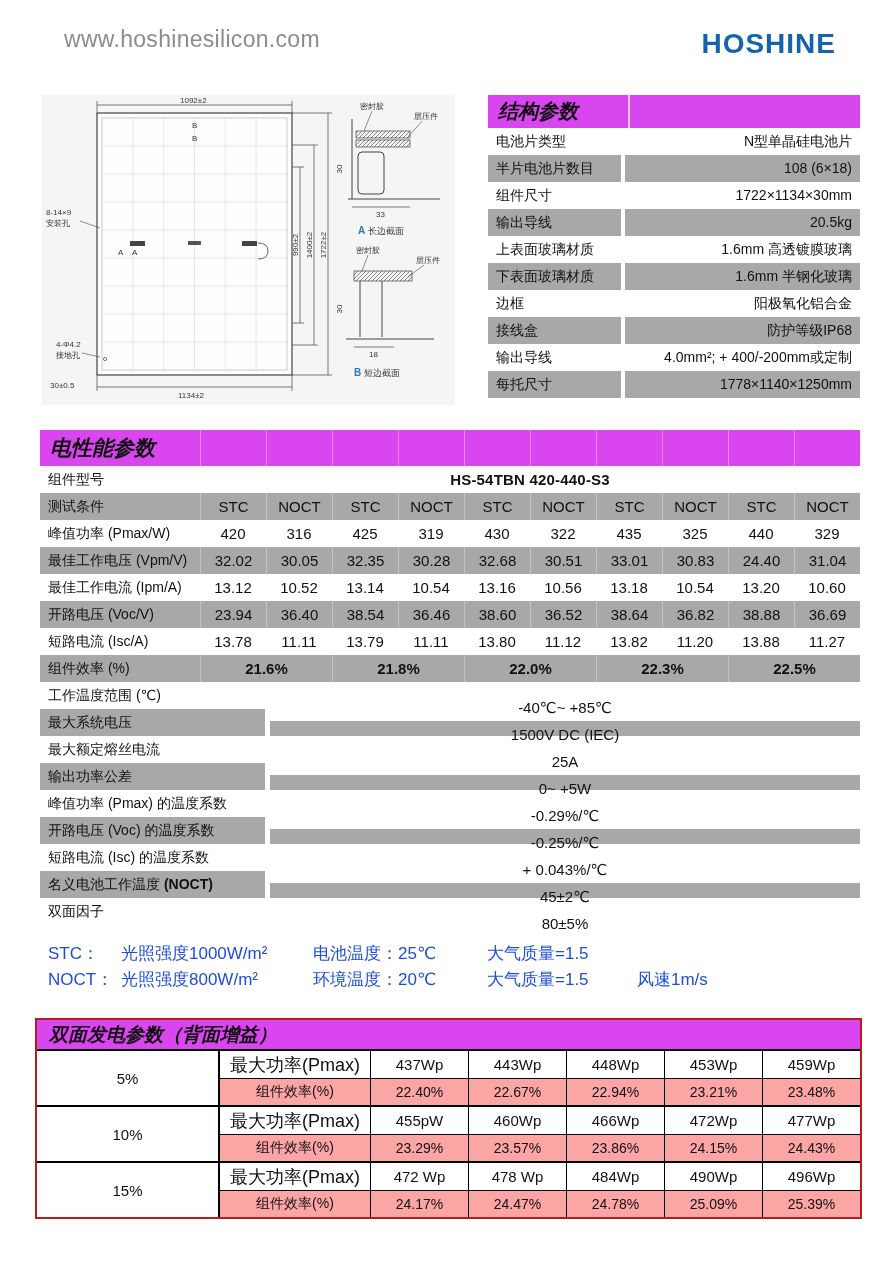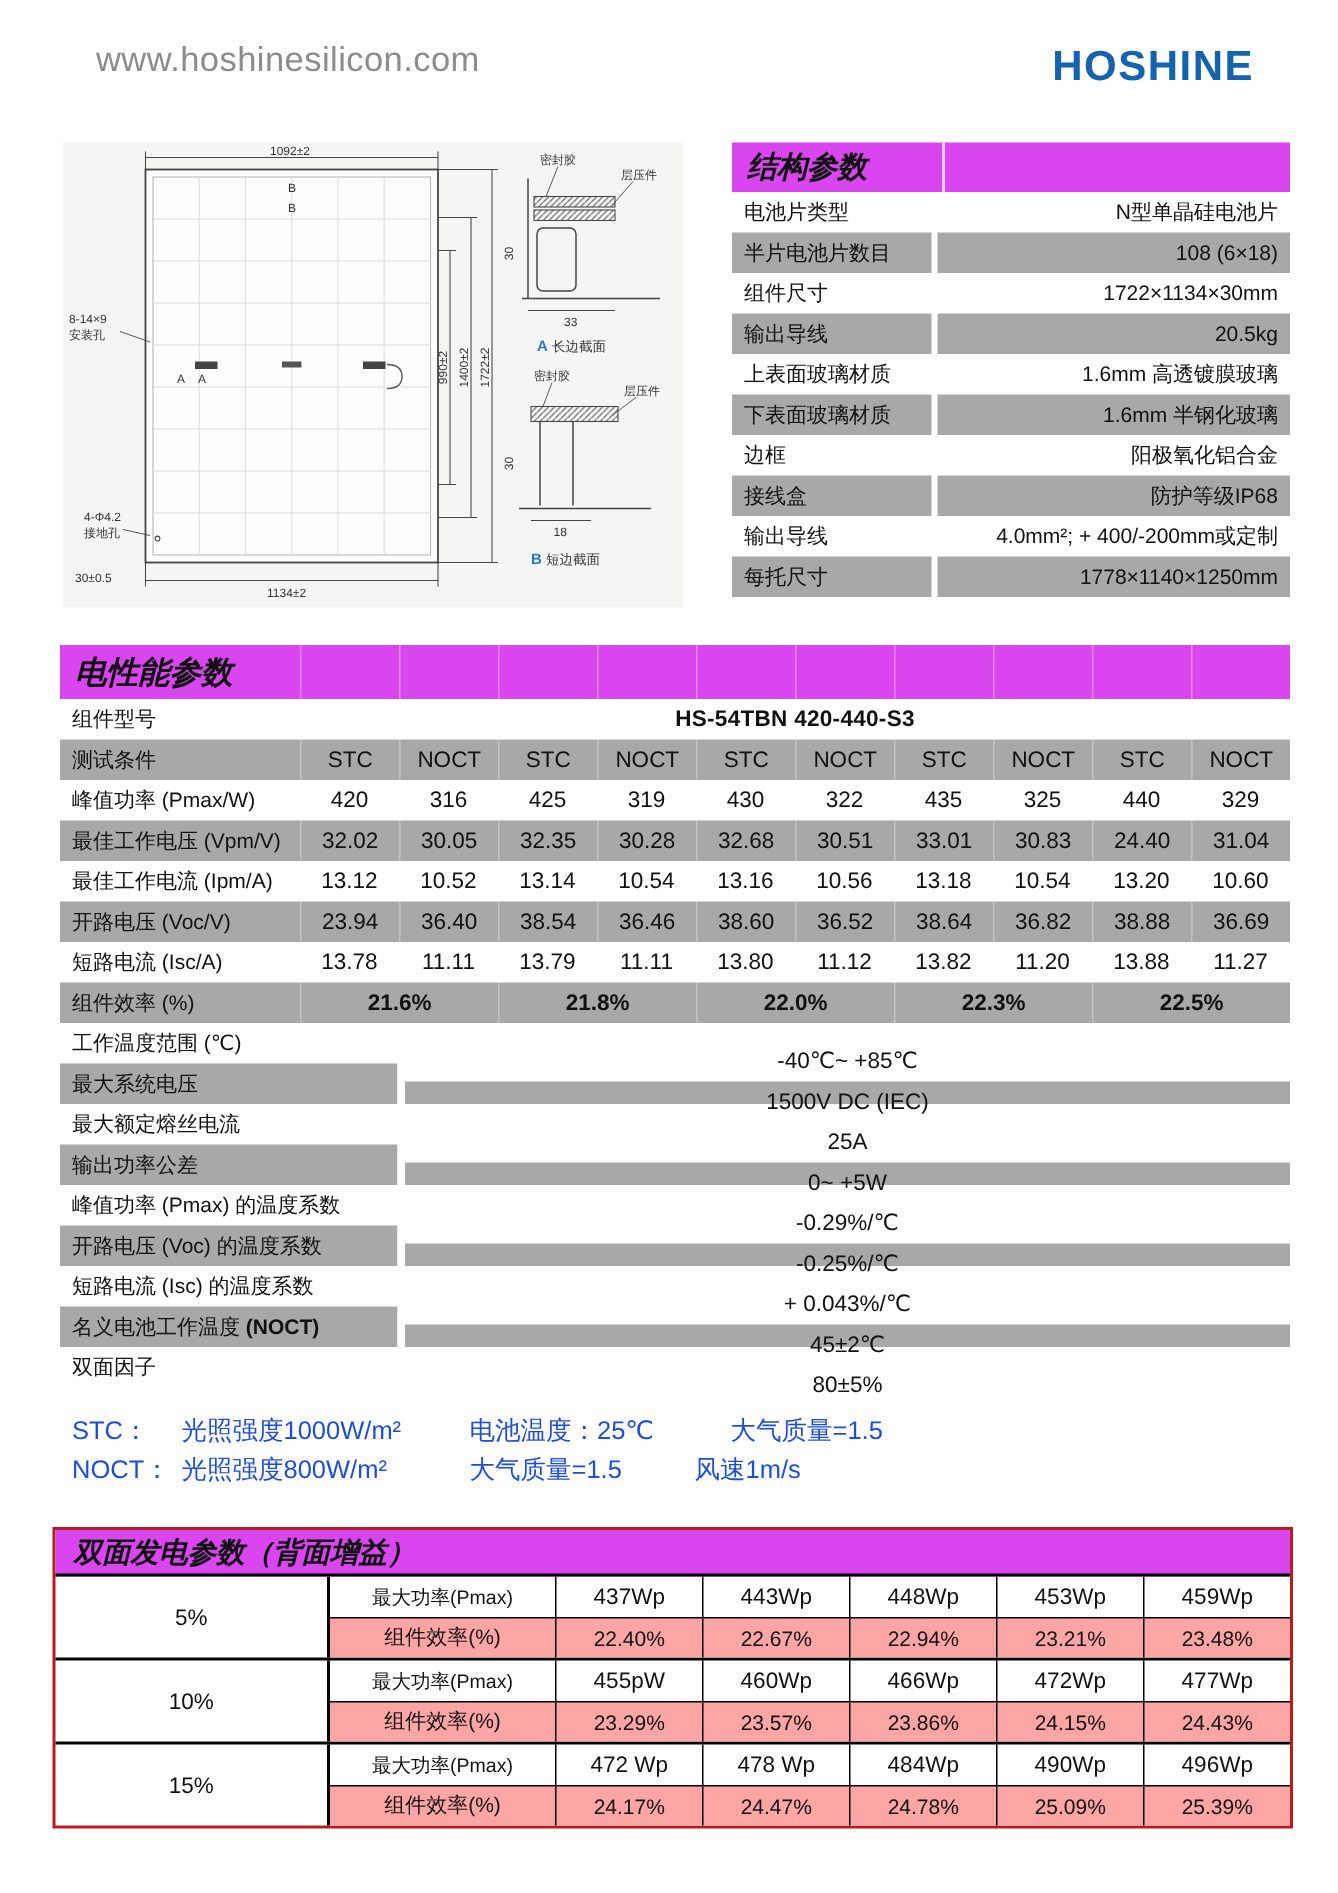--- a/index.html
+++ b/index.html
@@ -63,21 +63,21 @@
 
   
   .bifacial { position:absolute; left:35px; top:1018px; width:827px; border:2px solid #b91c1c; }
   .bifacial .sec-hdr { height:31px; font-size:19px; padding-left:12px; border-bottom:2px solid #000; }
   .bi-group { display:flex; }
   .bi-group + .bi-group { border-top:2px solid #000; }
   .bi-gain { width:183px; border-right:2px solid #000; display:flex; align-items:center; justify-content:center; font-size:15px; }
   .bi-right { flex:1; display:flex; flex-direction:column; }
   .bi-subrow { display:flex; height:27px; }
   .bi-subrow + .bi-subrow { border-top:1.5px solid #000; }
-  .bi-metric { width:150px; display:flex; align-items:center; justify-content:center; font-size:13px; white-space:nowrap; }
+  .bi-metric { width:150px; display:flex; align-items:center; justify-content:center; font-size:18px; white-space:nowrap; }
   .bi-cells { flex:1; display:flex; }
   .bi-cells > div { flex:1; border-left:1.5px solid #000; display:flex; align-items:center; justify-content:center; font-size:15px; }
   .bi-subrow.eff { background:#fca5a5; }
   .bi-subrow.eff .bi-cells > div, .bi-subrow.eff .bi-metric { font-size:14px; }
 </style>
 </head>
 <body>
 
 <div class="site-url">www.hoshinesilicon.com</div>
 <div class="logo">HOSHINE</div>
@@ -426,20 +426,21 @@
   <div class="note-line">
     <span class="n-name">STC：</span>
     <span class="n-irr">光照强度1000W/m²</span>
     <span class="n-temp">电池温度：25℃</span>
     <span class="n-am">大气质量=1.5</span>
     <span class="n-wind"></span>
   </div>
   <div class="note-line">
     <span class="n-name">NOCT：</span>
     <span class="n-irr">光照强度800W/m²</span>
+    <span class="n-temp">环境温度：20℃</span>
     <span class="n-am">大气质量=1.5</span>
     <span class="n-wind">风速1m/s</span>
   </div>
 </div>
 
 <div class="bifacial">
   <div class="sec-hdr">
     <span>双面发电参数（背面增益）</span>
   </div>
 

